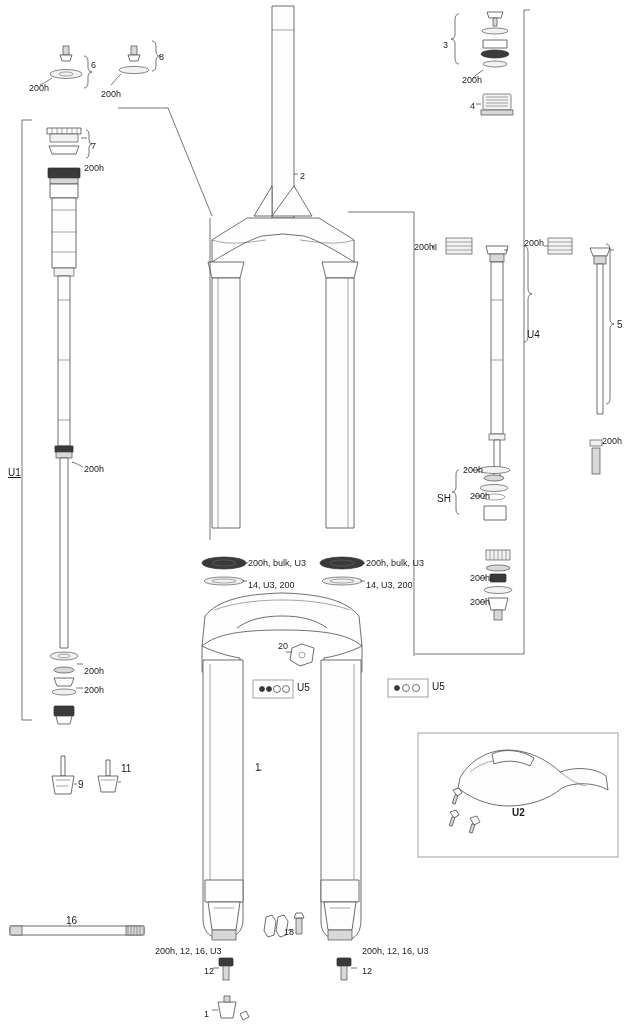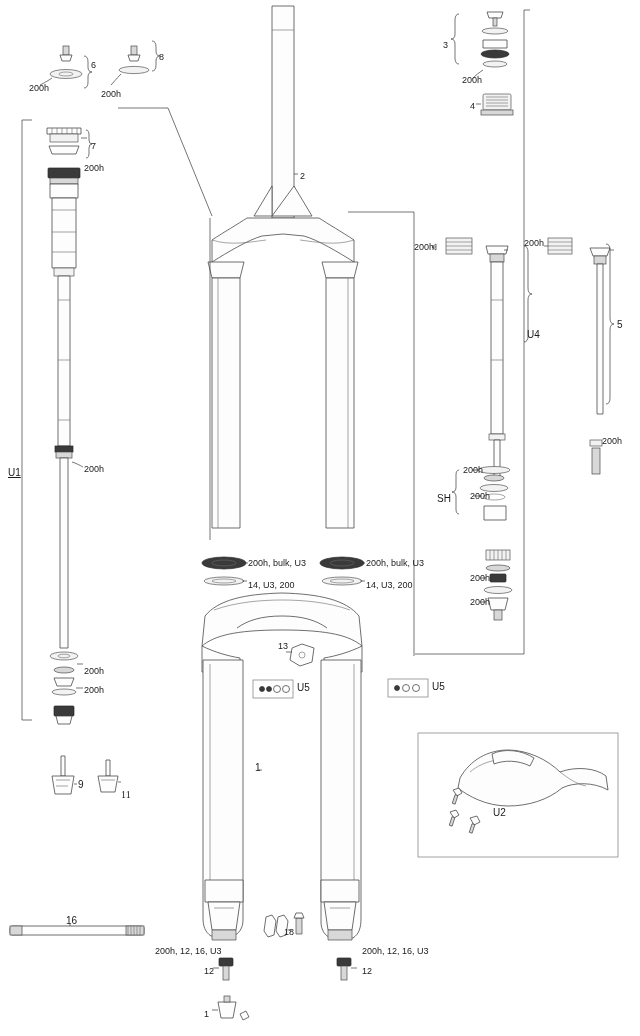--- a/index.html
+++ b/index.html
@@ -381,29 +381,29 @@
   <div class="lbl" style="left:602px; top:436px;">200h</div>
   <div class="lbl" style="left:463px; top:465px;">200h</div>
   <div class="lbl big" style="left:437px; top:494px;">SH</div>
   <div class="lbl" style="left:470px; top:491px;">200h</div>
   <div class="lbl" style="left:248px; top:558px;">200h, bulk, U3</div>
   <div class="lbl" style="left:366px; top:558px;">200h, bulk, U3</div>
   <div class="lbl" style="left:248px; top:580px;">14, U3, 200</div>
   <div class="lbl" style="left:366px; top:580px;">14, U3, 200</div>
   <div class="lbl" style="left:470px; top:573px;">200h</div>
   <div class="lbl" style="left:470px; top:597px;">200h</div>
-  <div class="lbl" style="left:278px; top:641px;">13</div>
+  <div class="lbl" style="left:278px; top:641px;">20</div>
   <div class="lbl" style="left:84px; top:666px;">200h</div>
   <div class="lbl" style="left:84px; top:685px;">200h</div>
   <div class="lbl big" style="left:297px; top:683px;">U5</div>
   <div class="lbl big" style="left:432px; top:682px;">U5</div>
   <div class="lbl big" style="left:78px; top:780px;">9</div>
-  <div class="lbl big" style="left:121px; top:790px;font-family:Liberation Serif, serif;">11</div>
+  <div class="lbl big" style="left:121px; top:764px;">11</div>
   <div class="lbl big" style="left:255px; top:763px;">1</div>
-  <div class="lbl big" style="left:493px; top:808px;">U2</div>
+  <div class="lbl big" style="left:512px; top:808px;font-weight:bold;">U2</div>
   <div class="lbl big" style="left:66px; top:916px;">16</div>
   <div class="lbl" style="left:284px; top:927px;">18</div>
   <div class="lbl" style="left:155px; top:946px;">200h, 12, 16, U3</div>
   <div class="lbl" style="left:362px; top:946px;">200h, 12, 16, U3</div>
   <div class="lbl" style="left:204px; top:966px;">12</div>
   <div class="lbl" style="left:362px; top:966px;">12</div>
   <div class="lbl" style="left:204px; top:1009px;">1</div>
 
 </div>
 

